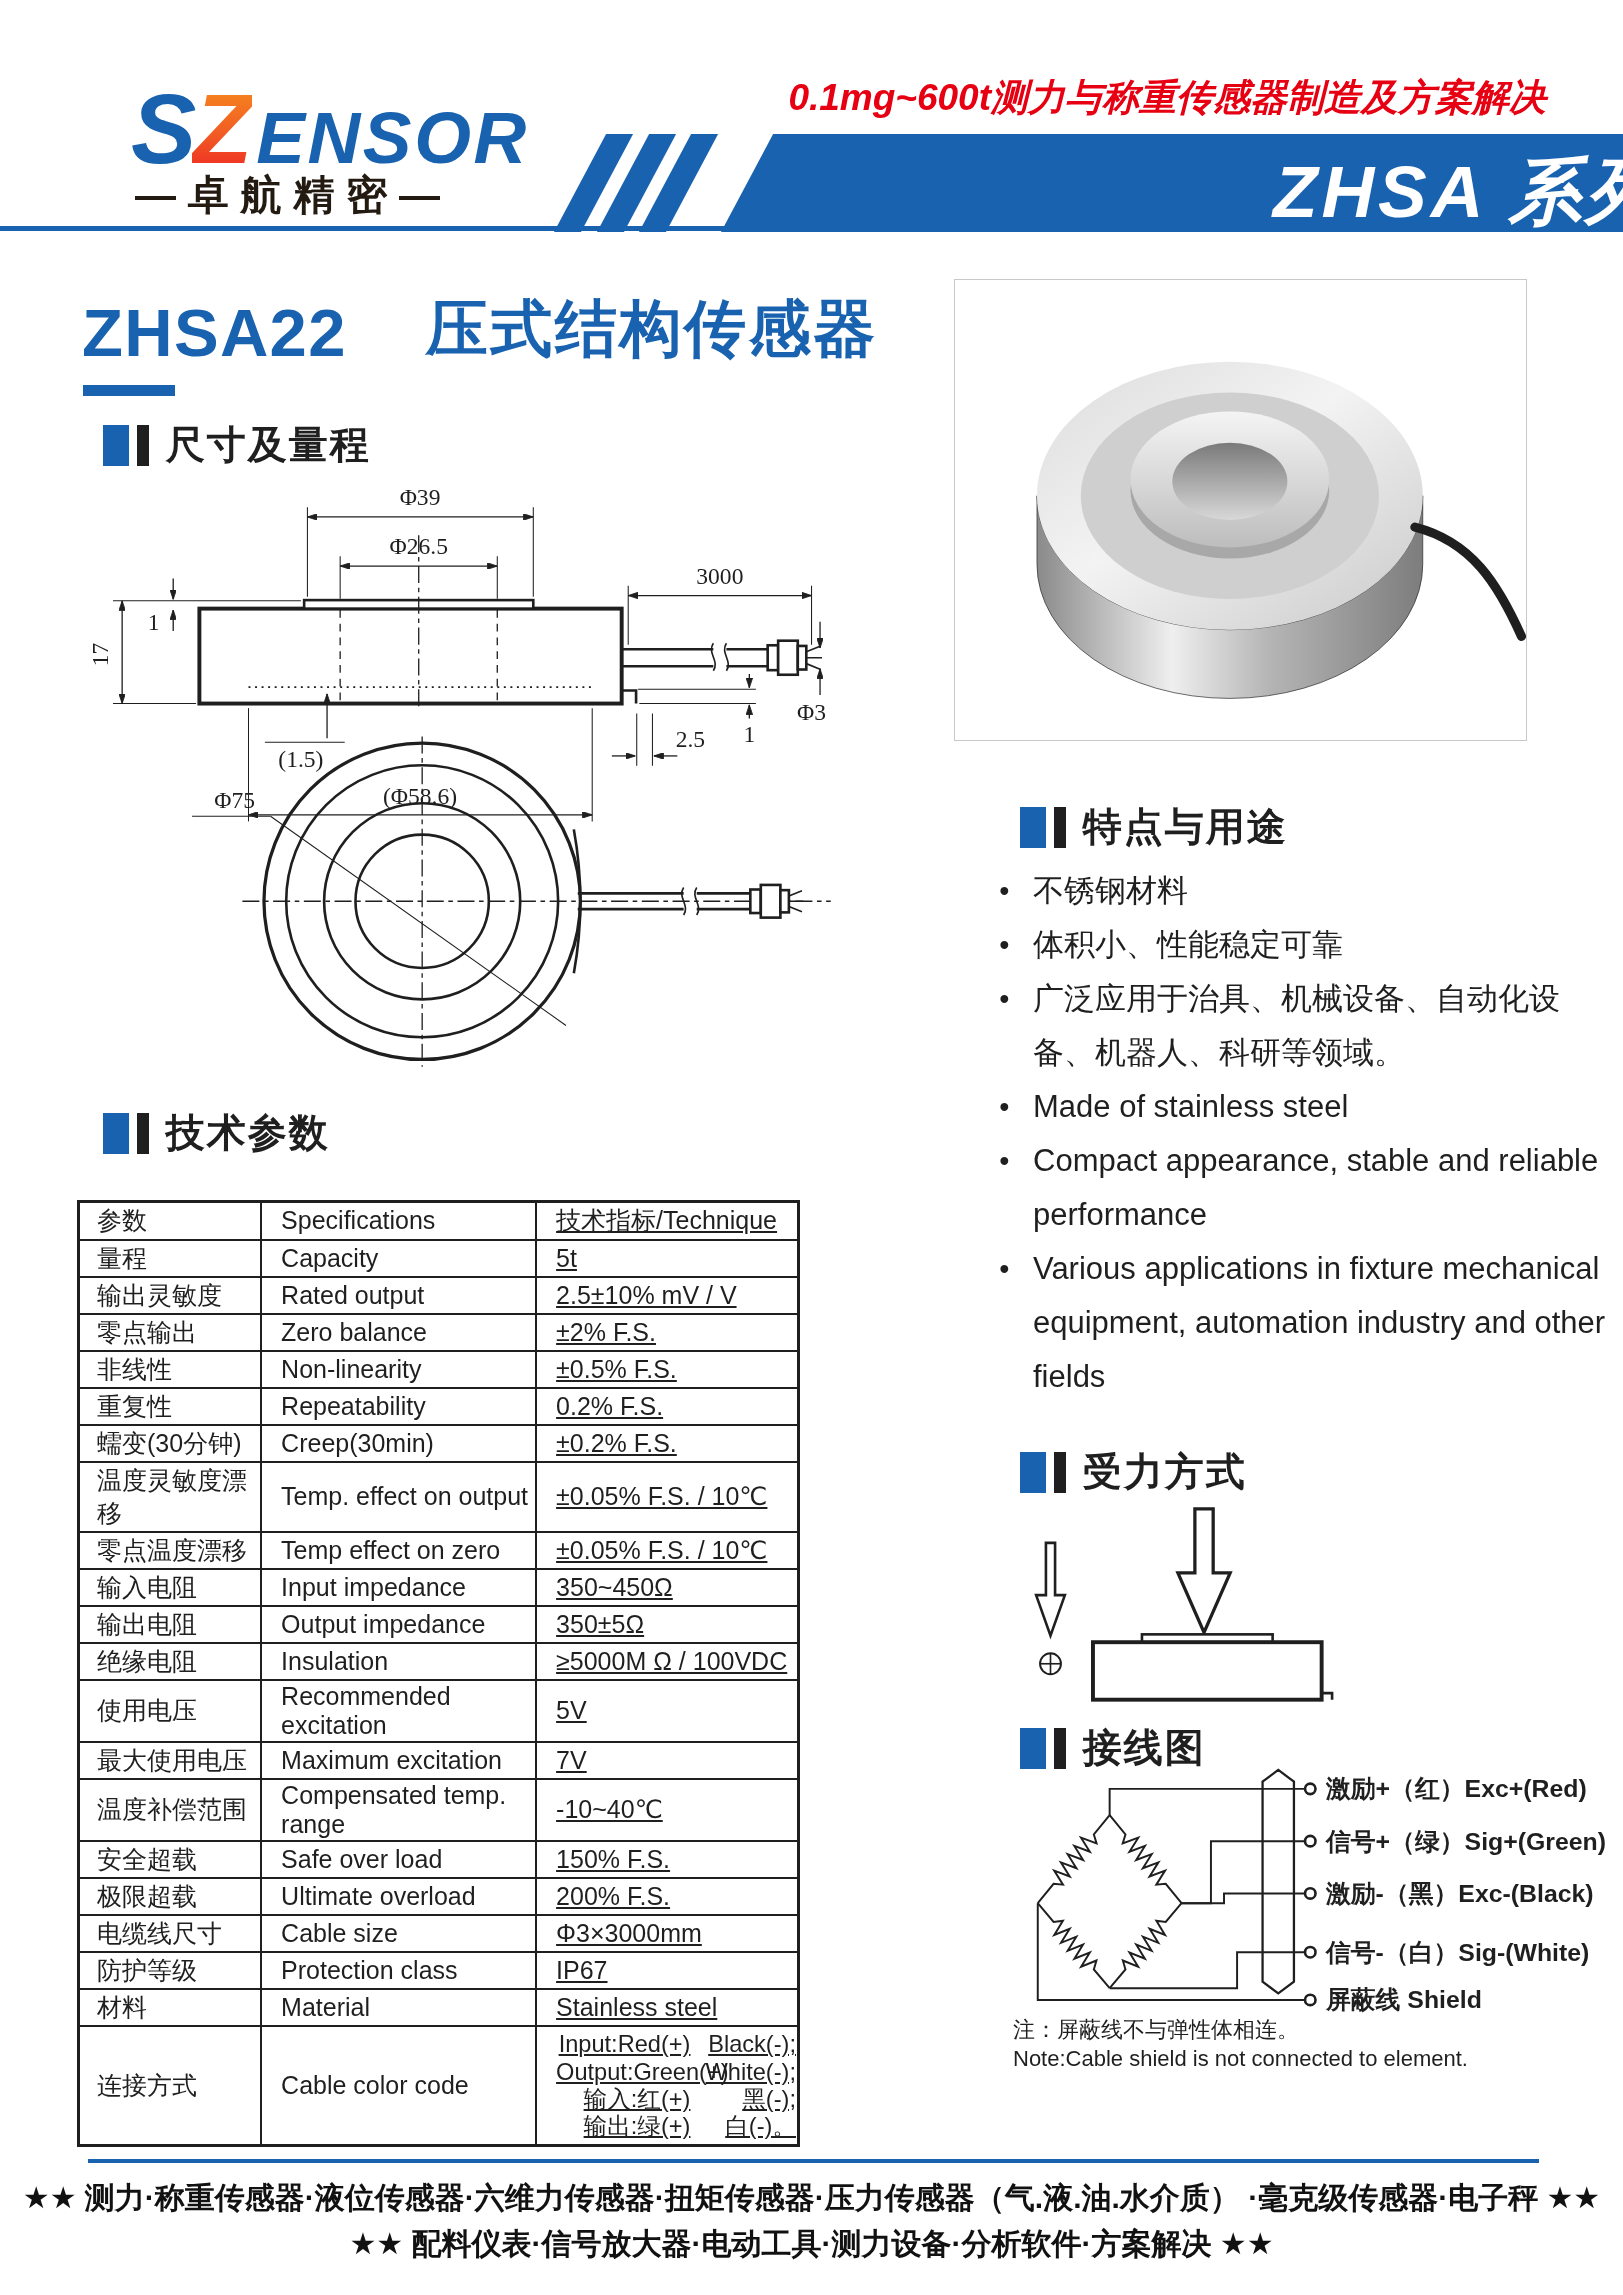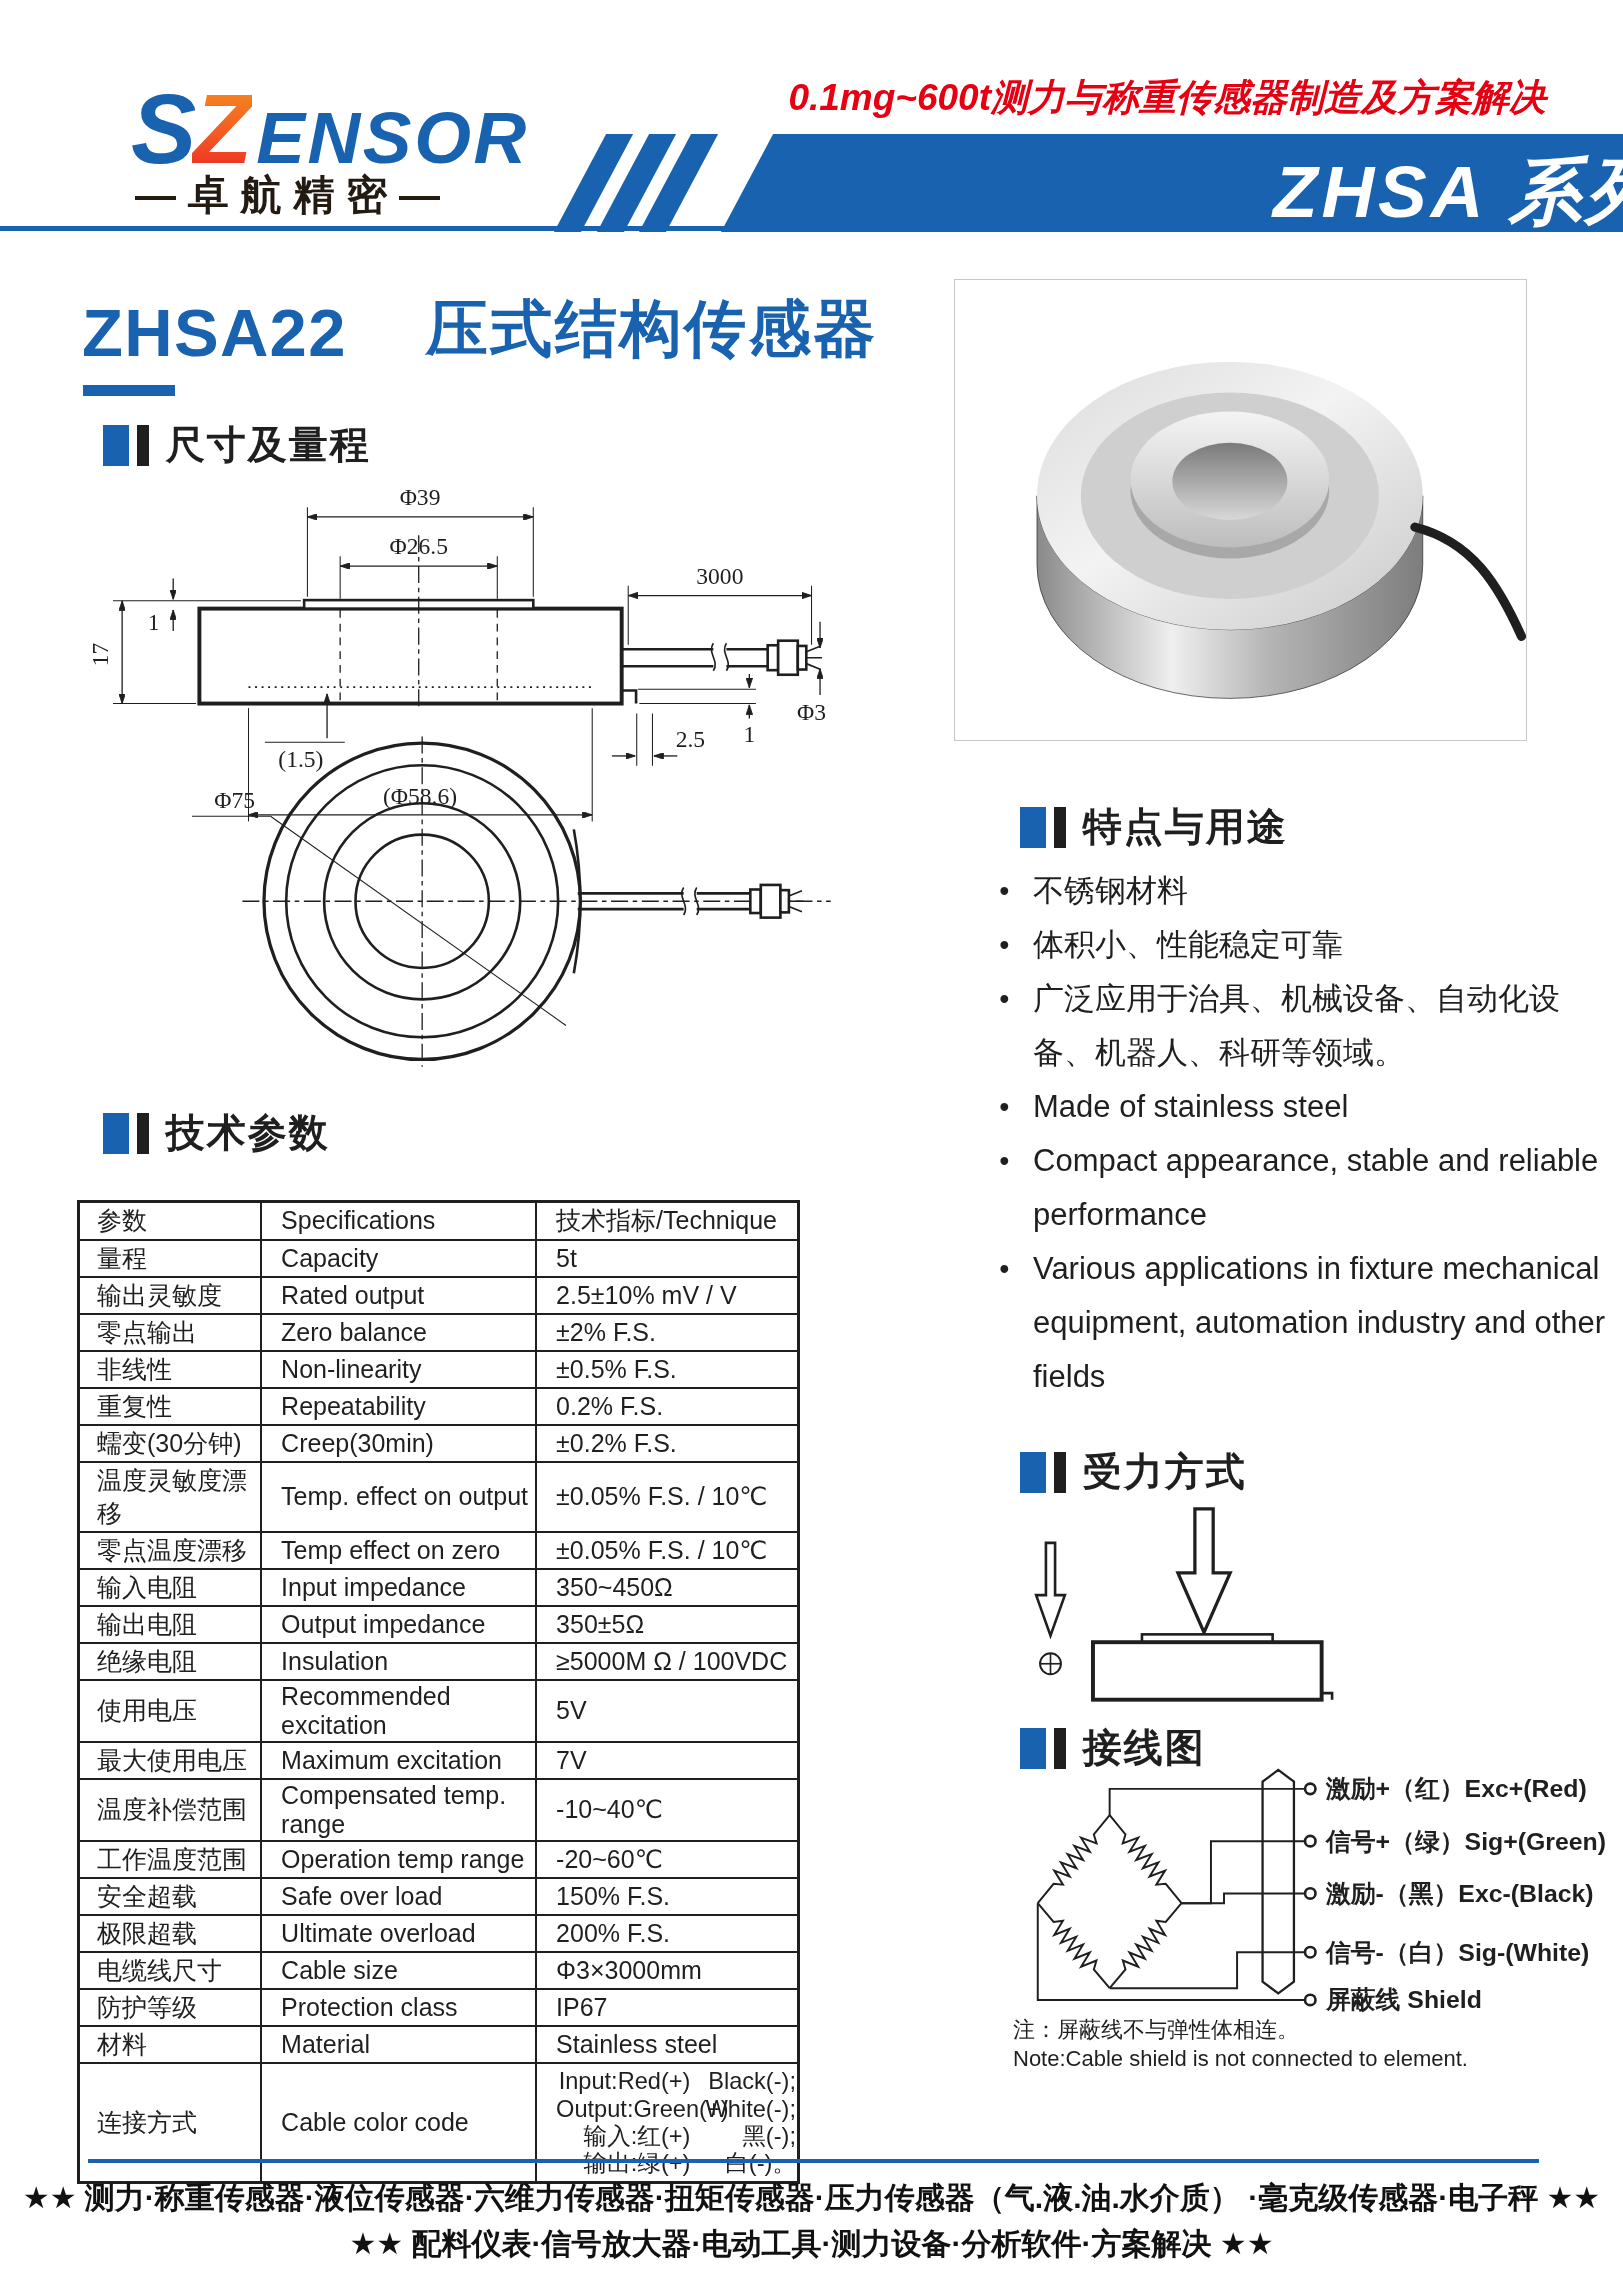--- a/index.html
+++ b/index.html
@@ -59,21 +59,21 @@
 
   
   .ptable{left:77px;top:1200px;}
   table{border-collapse:collapse;width:720px;table-layout:fixed;}
   th,td{border:2px solid #1f1f1f;font-size:25px;font-weight:400;color:#1f1f1f;text-align:left;vertical-align:middle;box-sizing:border-box;}
   table{border:3.3px solid #1f1f1f;}
   col.c1{width:182px;} col.c2{width:275px;} col.c3{width:263px;}
   thead tr{height:38px;margin-top:26px;} tbody tr{height:36px;}
   td:nth-child(1),th:nth-child(1){padding-left:17px;}
   td:nth-child(2),th:nth-child(2){padding-left:19.6px;}
-  td:nth-child(3),th:nth-child(3){padding-left:19.6px;}
+  td:nth-child(3),th:nth-child(3){padding-left:19.6px;text-decoration:underline;}
   tr.lastrow{height:108px;}
   .cc{display:grid;grid-template-columns:56% 44%;row-gap:1.3px;font-size:23.6px;line-height:26px;padding:3.9px 0;text-align:right;}
 
   
   .wnote{left:1013px;top:2015px;font-size:22px;line-height:29px;color:#1f1f1f;}
 
   
   .frule{left:88px;top:2159px;width:1451px;height:3.9px;background:var(--brand);}
   .fline{left:0;width:1623px;text-align:center;font-weight:700;font-size:30px;color:#111;white-space:nowrap;}
   .f1{top:2178px;} .f2{top:2224px;}
@@ -289,25 +289,20 @@
           </tr>
           <tr>
             <td>最大使用电压</td>
             <td>Maximum excitation</td>
             <td>7V</td>
           </tr>
           <tr>
             <td>温度补偿范围</td>
             <td>Compensated temp. range</td>
             <td>-10~40℃</td>
-          </tr>
-          <tr>
-            <td>工作温度范围</td>
-            <td>Operation temp range</td>
-            <td>-20~60℃</td>
           </tr>
           <tr>
             <td>安全超载</td>
             <td>Safe over load</td>
             <td>150% F.S.</td>
           </tr>
           <tr>
             <td>极限超载</td>
             <td>Ultimate overload</td>
             <td>200% F.S.</td>

